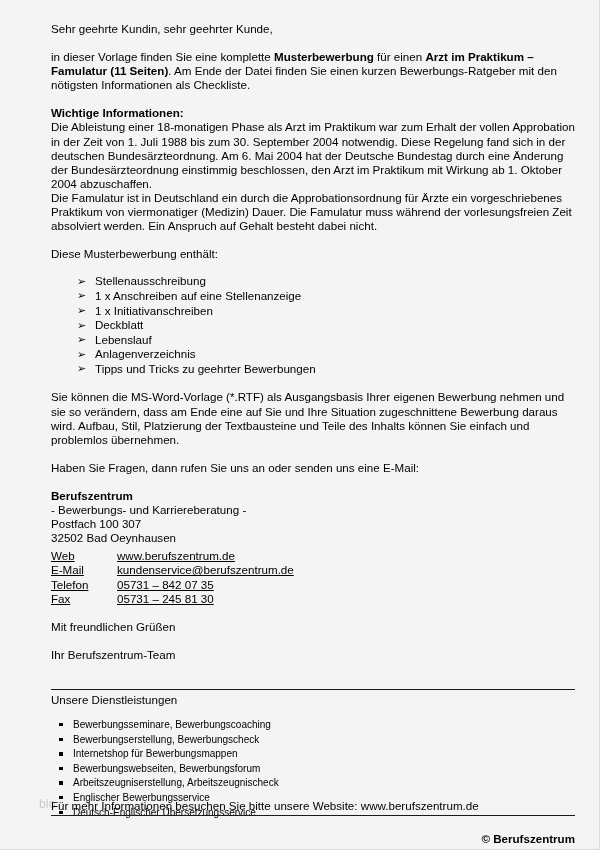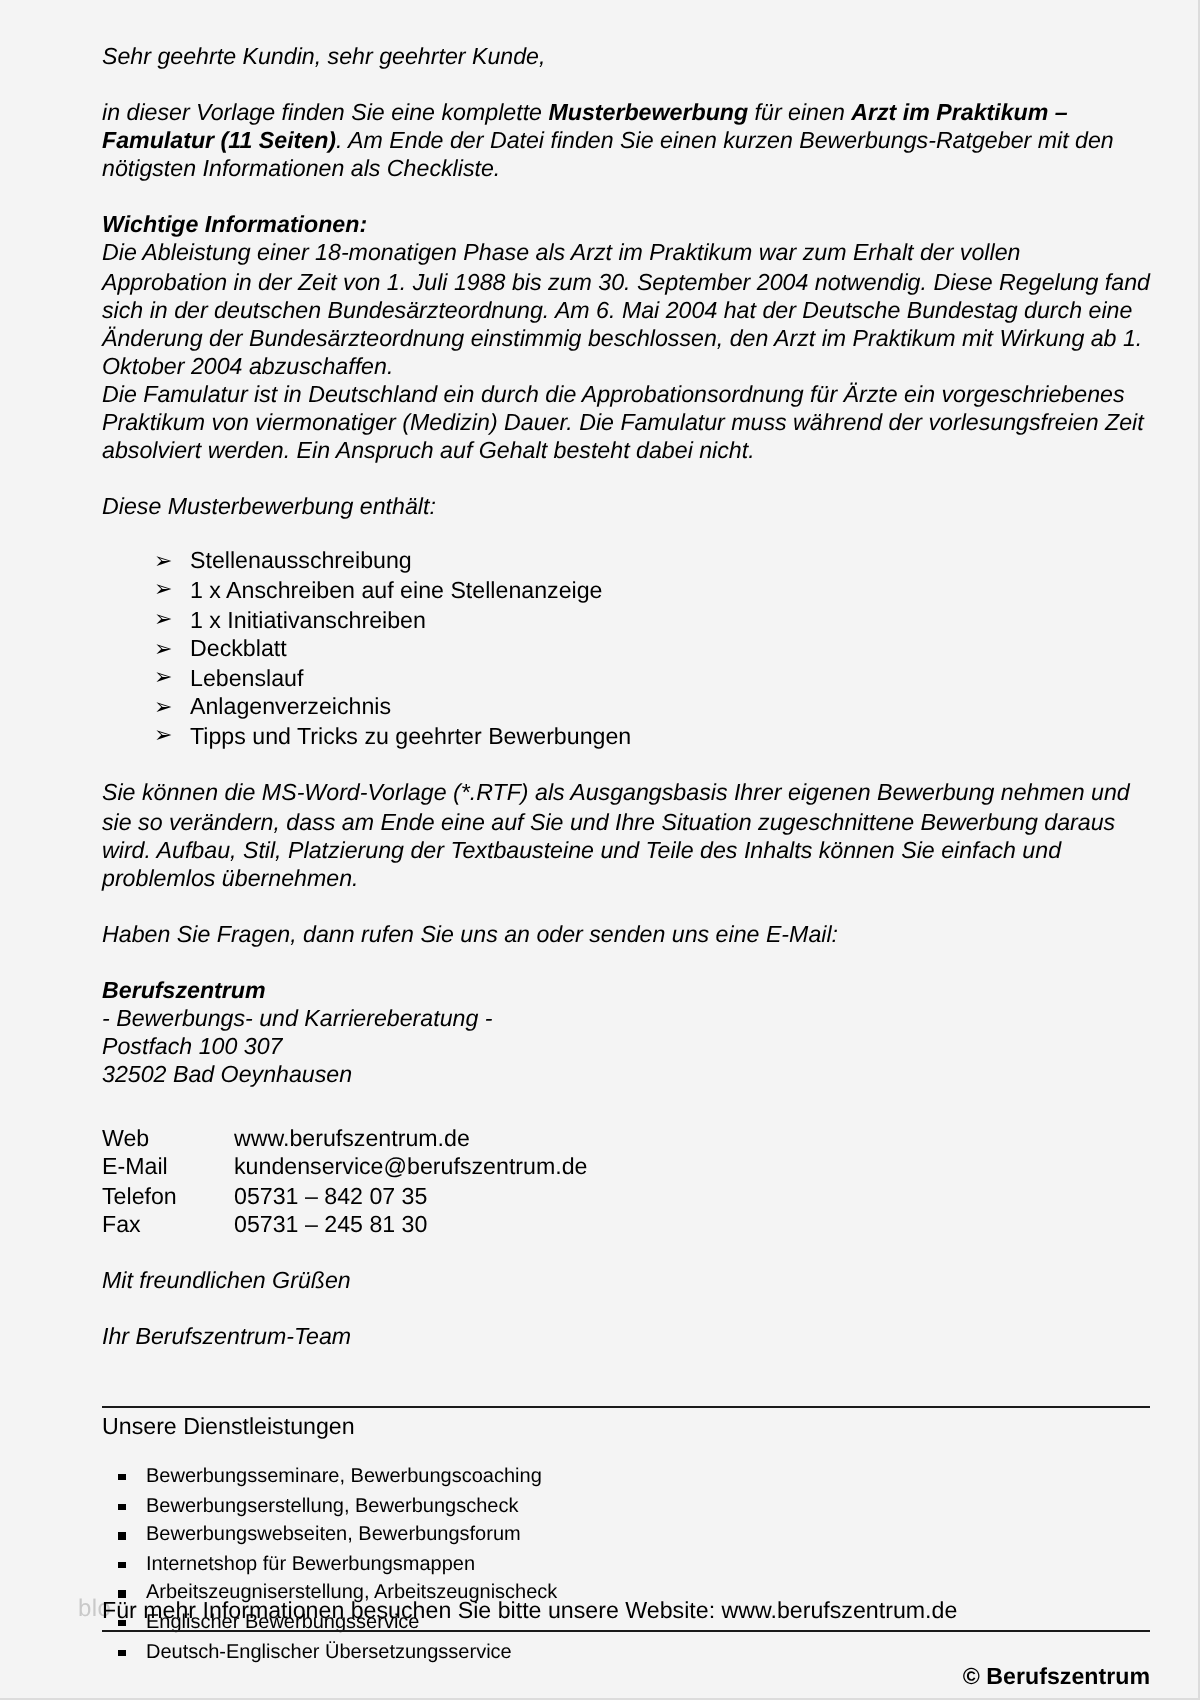--- a/index.html
+++ b/index.html
@@ -42,21 +42,21 @@
     z-index: 1;
   }
   p, .line {
     margin: 0;
     font-size: 11.6px;
     line-height: 14.1px;
     text-align: left;
   }
   .spacer-md { height: 14px; }
   b, strong { font-weight: bold; }
-  .para { margin: 0; font-style: italic; }
+  .para { margin: 0; }
   ul.arrow-list {
     list-style: none;
     margin: 13px 0 0 0;
     padding: 0;
   }
   ul.arrow-list li {
     font-size: 11.6px;
     line-height: 14.6px;
     padding-left: 44px;
     position: relative;
@@ -83,21 +83,22 @@
     position: absolute;
     left: 8px;
     top: 5px;
     width: 3.5px;
     height: 3.5px;
     background: #000;
     display: block;
   }
   table.contact {
     border-collapse: collapse;
-    margin-top: 18px;
+    margin-top: 4px;
+    text-decoration: underline;
   }
   table.contact td {
     font-size: 11.6px;
     line-height: 14.1px;
     padding: 0;
     vertical-align: top;
     white-space: nowrap;
   }
   table.contact td.lbl { width: 66px; }
   .rule {
@@ -219,22 +220,22 @@
 
     <div style="height:27px"></div>
 
     <hr class="rule">
 
     <p class="svc-head">Unsere Dienstleistungen</p>
 
     <ul class="square-list">
       <li><span class="sqbullet"></span><span>Bewerbungsseminare, Bewerbungscoaching</span></li>
       <li><span class="sqbullet"></span><span>Bewerbungserstellung, Bewerbungscheck</span></li>
+      <li><span class="sqbullet"></span><span>Internetshop für Bewerbungsmappen</span></li>
       <li><span class="sqbullet"></span><span>Bewerbungswebseiten, Bewerbungsforum</span></li>
-      <li><span class="sqbullet"></span><span>Internetshop für Bewerbungsmappen</span></li>
       <li><span class="sqbullet"></span><span>Arbeitszeugniserstellung, Arbeitszeugnischeck</span></li>
       <li><span class="sqbullet"></span><span>Englischer Bewerbungsservice</span></li>
       <li><span class="sqbullet"></span><span>Deutsch-Englischer Übersetzungsservice</span></li>
     </ul>
 
   </div>
 
   <div class="footer">
     <div class="footer-text">Für mehr Informationen besuchen Sie bitte unsere Website: www.berufszentrum.de</div>
     <hr class="footer-rule">

